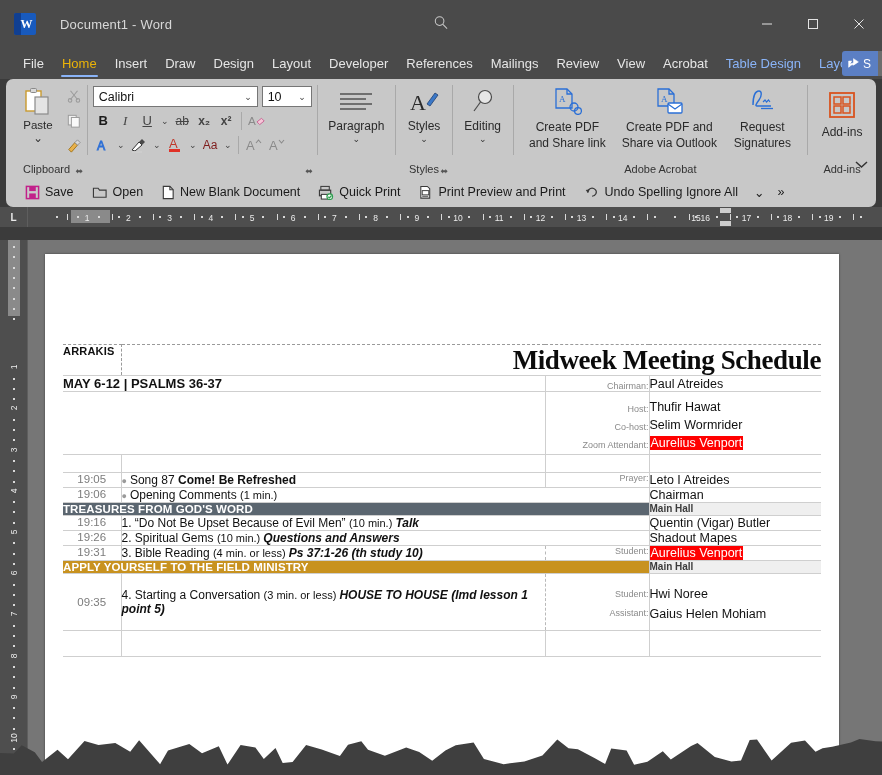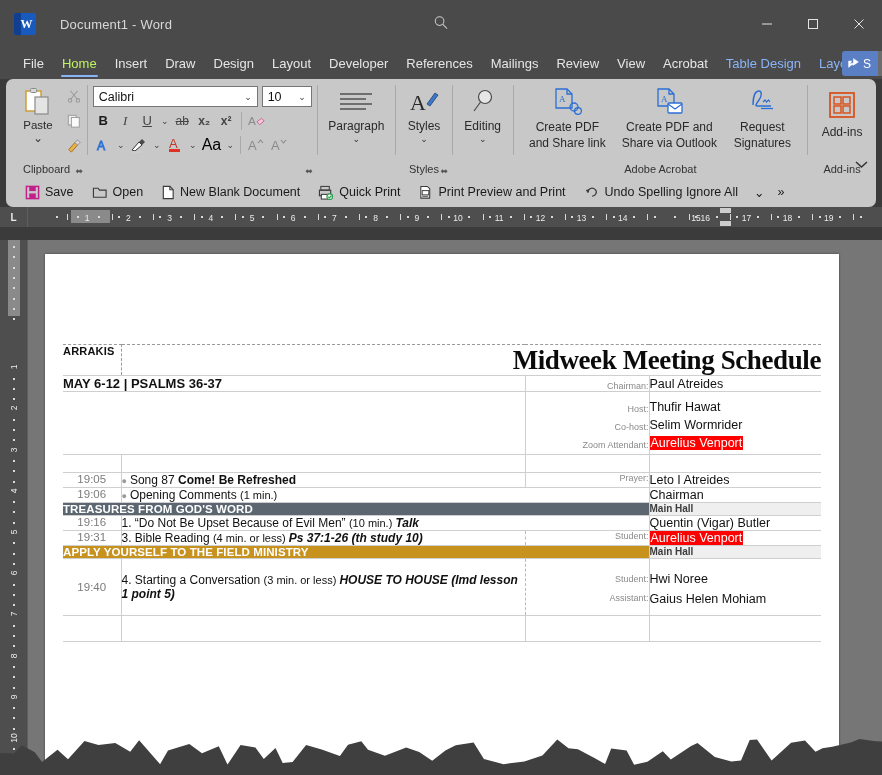--- a/index.html
+++ b/index.html
@@ -46,21 +46,21 @@
   
   .tabstrip {
     height:31px; background:#4a4a4a; display:flex; align-items:stretch;
     padding-left:14px; position:relative;
   }
   .tab {
     padding:0 9px; display:flex; align-items:center; justify-content:center;
     color:#e6e6e6; font-size:13px; white-space:nowrap; position:relative;
   }
   .tab.accent { color:#8ab4f8; }
-  .tab.active { color:#bef264; }
+  .tab.active { color:#eab308; }
   .tab.active::after {
     content:""; position:absolute; left:8px; right:8px; bottom:2px;
     height:2px; background:#8ab4f8; border-radius:1px;
   }
   .share-btn {
     position:absolute; right:0; top:3px; height:25px; width:40px;
     background:#5b7fc4; display:flex; align-items:center; gap:3px;
     color:#fff; font-size:12px; padding-left:5px; overflow:hidden;
     border-radius:3px 0 0 3px;
   }
@@ -176,21 +176,21 @@
   table.sched { border-collapse:collapse; width:100%; font-family:"Liberation Sans", sans-serif; }
   table.sched td { vertical-align:top; padding:0; }
 
   .cell-time {
     width:58px; text-align:center; color:#7c7c7c; font-size:11.5px;
     padding:7px 2px 7px 2px; border:1px solid #cfcfcf; border-left:none;
   }
   .cell-main { border:1px solid #cfcfcf; padding:7px 6px 7px 8px; font-size:12px; color:#111;margin-top:20px; }
   .cell-role {
     border:1px solid #cfcfcf; border-left:1px dashed #b9b9b9;
-    text-align:right; padding:7px 4px 7px 4px; width:124px;
+    text-align:right; padding:7px 4px 7px 4px; width:104px;
     font-size:9px; color:#8a8a8a; white-space:nowrap;
   }
   .cell-name {
     border:1px solid #cfcfcf; border-right:none; padding:7px 4px 7px 5px;
     width:172px; font-size:12.5px; color:#111;
   }
   .hl { background:#ff0000; color:#ffffff; padding:0 1px; }
 
   .hdr-org {
     border:1px dashed #9a9a9a; border-left:none; width:58px;
@@ -374,21 +374,21 @@
               </svg>
         </span>
         <span class="fbtn caret">⌄</span>
         <span class="fbtn">
           <svg width="18" height="17" viewBox="0 0 18 17">
                 <text x="3" y="12" font-size="13" fill="#c0392b" font-family="Liberation Sans">A</text>
                 <rect x="3" y="13" width="11" height="3" fill="#e03127"></rect>
               </svg>
         </span>
         <span class="fbtn caret">⌄</span>
-        <span class="fbtn" style="color:#000000;font-size:16px">Aa</span>
+        <span class="fbtn" style="color:#7f1d1d;font-size:12px">Aa</span>
         <span class="fbtn caret">⌄</span>
         <span class="vsep"></span>
         <span class="fbtn">
           <svg width="18" height="16" viewBox="0 0 18 16">
                 <text x="1" y="13" font-size="13" fill="#8a8a8a" font-family="Liberation Sans">A</text>
                 <path d="M11 6 l2.5 -3 l2.5 3" fill="none" stroke="#8a8a8a" stroke-width="1.1"></path>
               </svg>
         </span>
         <span class="fbtn">
           <svg width="18" height="16" viewBox="0 0 18 16">
@@ -781,37 +781,44 @@
           </tr>
 
           <tr>
             <td class="cell-time">19:16</td>
             <td class="cell-main" colspan="2" style="border-right:1px solid #cfcfcf">
               <span>1. “Do Not Be Upset Because of Evil Men” </span><span class="sm">(10 min.) </span><span class="bi">Talk</span>
             </td>
             <td class="cell-name">Quentin (Vigar) Butler</td>
           </tr>
 
+          <tr>
+            <td class="cell-time">19:26</td>
+            <td class="cell-main" colspan="2" style="border-right:1px solid #cfcfcf">
+              <span>2. Spiritual Gems </span><span class="sm">(10 min.) </span><span class="bi">Questions and Answers</span>
+            </td>
+            <td class="cell-name">Shadout Mapes</td>
+          </tr>
 
           <tr>
             <td class="cell-time">19:31</td>
             <td class="cell-main" style="border-right:none">
               <span>3. Bible Reading </span><span class="sm">(4 min. or less) </span><span class="bi">Ps 37:1-26 (th study 10)</span>
             </td>
             <td class="cell-role" style="width:92px">Student:</td>
             <td class="cell-name"><span class="hl">Aurelius Venport</span></td>
           </tr>
 
           <tr class="sect-row">
             <td class="sect-bar" colspan="3" id="sect2" style="background: rgb(200, 146, 31);">APPLY YOURSELF TO THE FIELD MINISTRY</td>
             <td class="sect-hall" style="border-right:none">Main Hall</td>
           </tr>
 
           <tr>
-            <td class="cell-time" style="vertical-align:middle">19:40</td>
+            <td class="cell-time" style="vertical-align:middle">09:35</td>
             <td class="cell-main" style="border-right:none;vertical-align:middle;padding-top:14px;padding-bottom:14px;">
               <span>4. Starting a Conversation </span><span class="sm">(3 min. or less) </span><span class="bi">HOUSE TO HOUSE (lmd lesson 1 point 5)</span>
             </td>
             <td class="cell-role" style="width:68px;line-height:19px;padding-top:11px;">
               <div>Student:</div>
               <div>Assistant:</div>
             </td>
             <td class="cell-name" style="line-height:20px;padding-top:10px;">
               <div>Hwi Noree</div>
               <div>Gaius Helen Mohiam</div>

